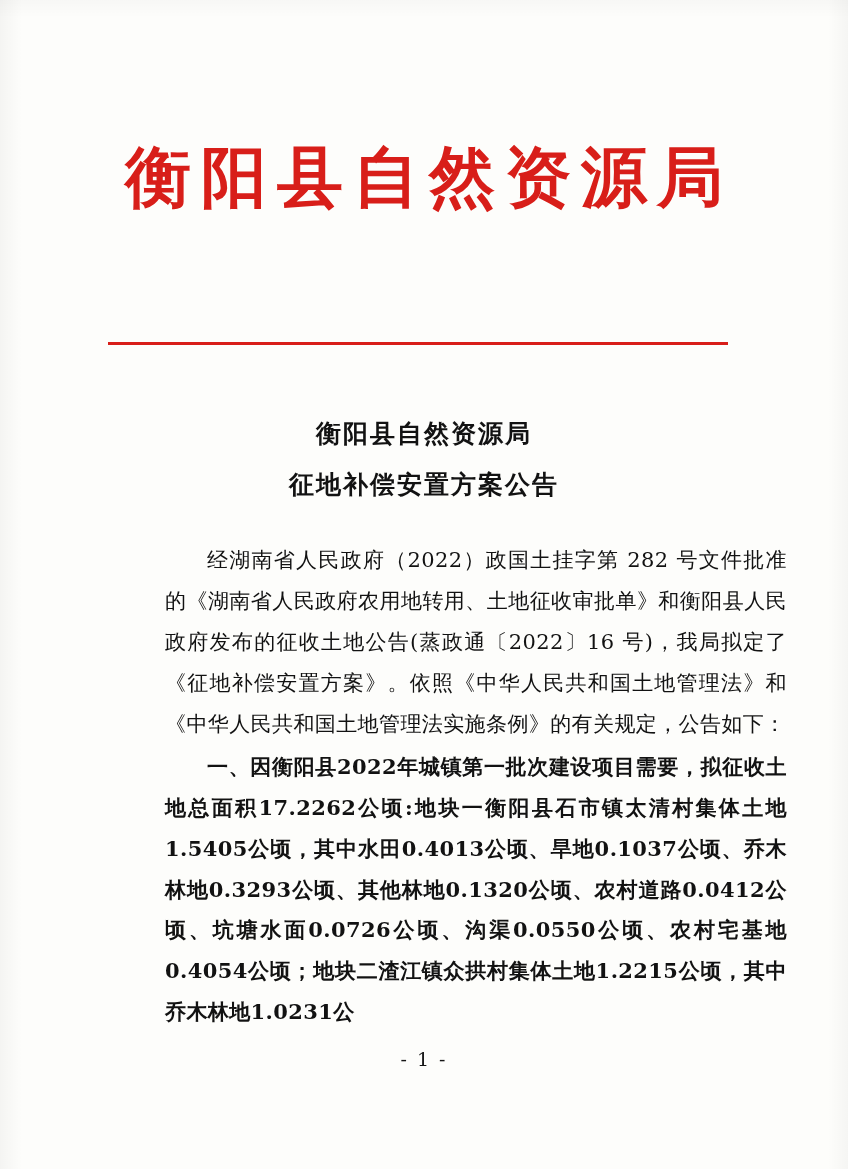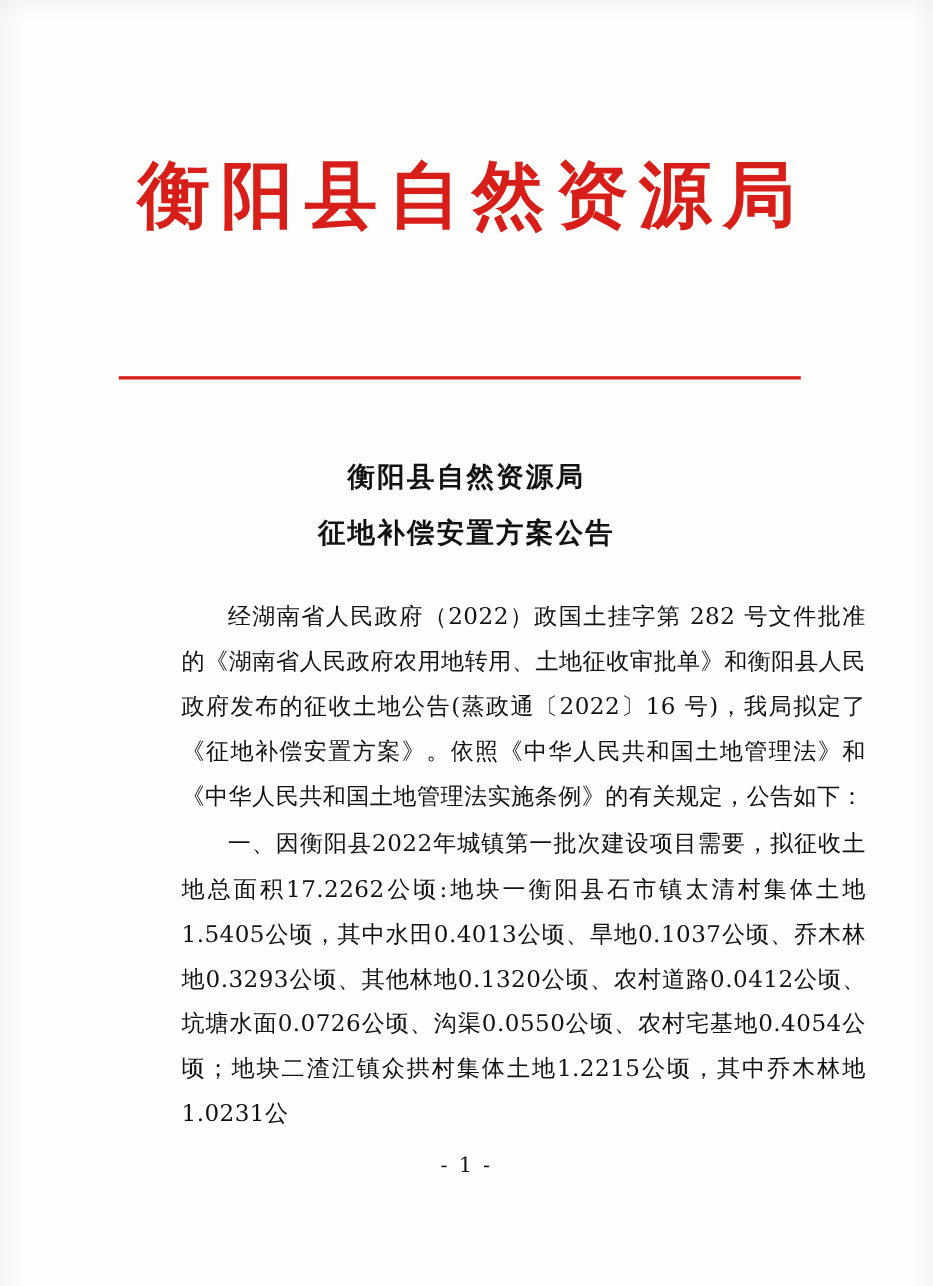--- a/index.html
+++ b/index.html
@@ -90,20 +90,21 @@
     margin-left: 40px;
   }
 
   .para {
     margin: 0 0 0 0;
     text-indent: 2em;
   }
 
   .para + .para {
     margin-top: 2px;
+    font-weight: bold;
   }
 
   .page-number {
     position: absolute;
     top: 1048px;
     left: 0;
     right: 0;
     text-align: center;
     font-size: 19px;
     color: #151515;

